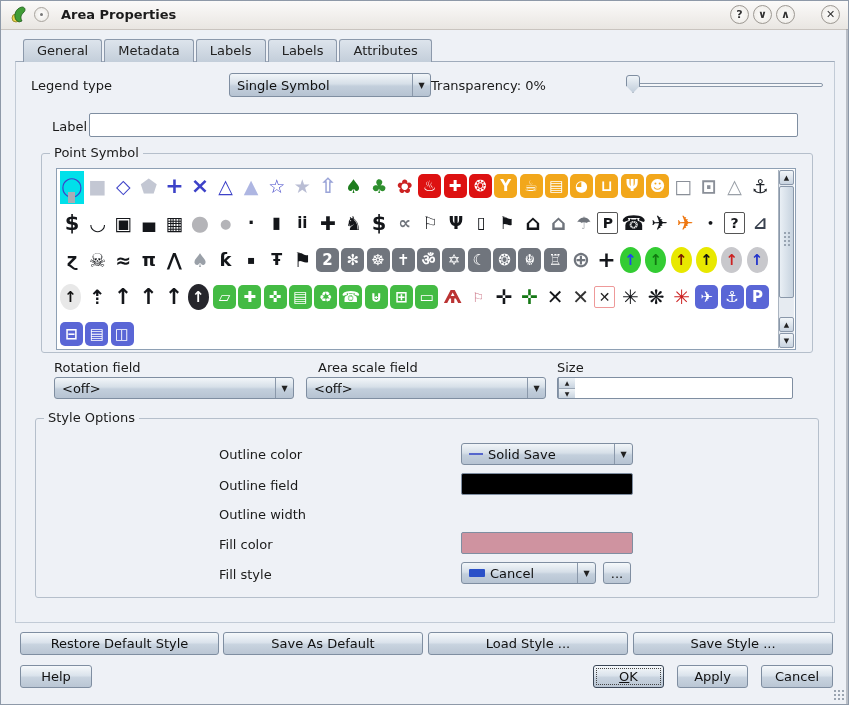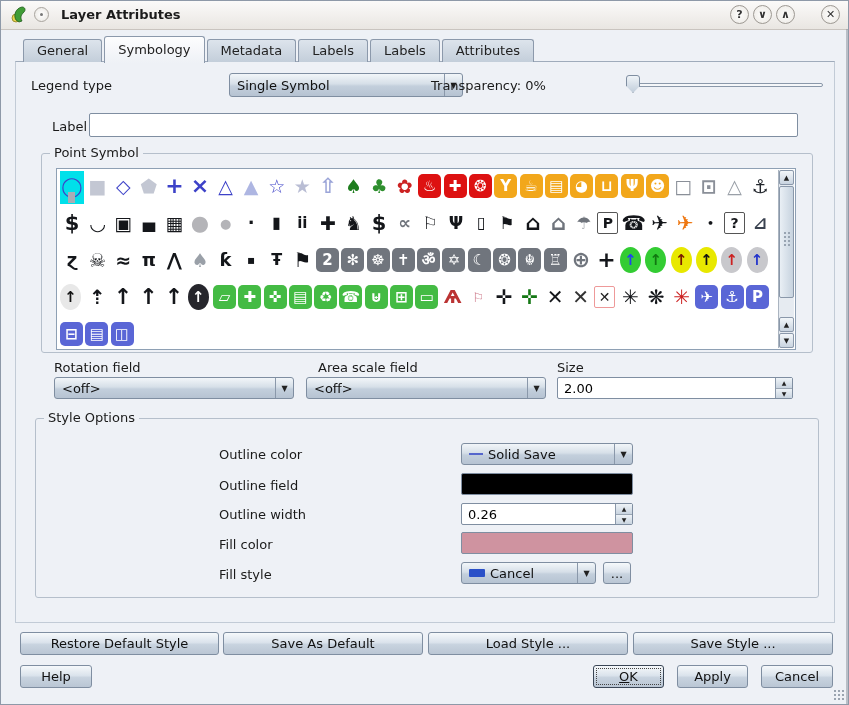--- a/index.html
+++ b/index.html
@@ -62,40 +62,39 @@
 <div id="win">
 
   <div id="titlebar">
     <svg id="qgis-icon" viewBox="0 0 19 19">
       <circle cx="6" cy="13" r="4" fill="#e8d44f" stroke="#8a7c1e" stroke-width="0.8"></circle>
       <path d="M6 15 C3 10 6 3 12 2 C15 2 16 5 14 7 C11 10 10 12 12 16 L9 17 Z" fill="#3f9c35" stroke="#1e5c1a" stroke-width="0.8"></path>
     </svg>
     <div id="pin-btn">
         <i></i>
       </div>
-    <div id="win-title">Layer Attributes</div>
+    <div id="win-title">Area Properties</div>
     <div id="tb-buttons"></div>
   <div class="tb-btn" style="left: 729px;">?</div>
       <div class="tb-btn" style="left: 752px;">∨</div>
       <div class="tb-btn" style="left: 775px;">∧</div>
       <div class="tb-btn" style="left: 820px;">✕</div>
     </div>
 
   <div id="tabbar">
       <div class="tab">General</div>
-      <div class="tab active">Symbology</div>
       <div class="tab">Metadata</div>
       <div class="tab">Labels</div>
       <div class="tab">Labels</div>
       <div class="tab">Attributes</div>
     </div>
   <div id="pane"></div>
 
   <div class="lbl" style="left:30px;top:77px;">Legend type</div>
-  <div class="dd" style="left:228px;top:72px;width:234px;height:24px;">
+  <div class="dd" style="left:228px;top:72px;width:202px;height:24px;">
     <div class="dd-text">
         <span>Single Symbol</span>
       </div>
     <div class="dd-arrow">▼</div>
   </div>
   <div class="lbl" style="left:430px;top:77px;">Transparency: 0%</div>
   <div id="tr-track"></div>
   <div id="tr-handle"></div>
 
   <div class="lbl" style="left:51px;top:118px;">Label</div>
@@ -482,48 +481,40 @@
   </div>
   <div class="lbl" style="left:317px;top:359px;">Area scale field</div>
   <div class="dd" style="left:305px;top:376px;width:240px;height:22px;">
     <div class="dd-text">
         <span>&lt;off&gt;</span>
       </div>
     <div class="dd-arrow">▼</div>
   </div>
   <div class="lbl" style="left:556px;top:359px;">Size</div>
   <div class="spin" style="left:556px;top:376px;width:236px;height:22px;">
-    <div class="sp-val">2.00</div>
     <div class="sp-btns">
         <div>▲</div>
         <div>▼</div>
       </div>
   </div>
 
   <div class="groupbox" style="left:34px;top:417px;width:784px;height:180px;">
     <div class="gb-title">Style Options</div>
   </div>
   <div class="lbl" style="left:218px;top:446px;">Outline color</div>
   <div class="dd" style="left:460px;top:442px;width:172px;height:22px;">
     <div class="dd-text">
       <span style="display: inline-block; width: 14px; height: 2px; background: rgb(85, 102, 204);"></span>
       <span>Solid Save</span>
     </div>
     <div class="dd-arrow">▼</div>
   </div>
   <div class="lbl" style="left:218px;top:477px;">Outline field</div>
   <div class="swatch" style="left: 460px; top: 472px; width: 172px; height: 22px; background: rgb(0, 0, 0);"></div>
   <div class="lbl" style="left:218px;top:506px;">Outline width</div>
-  <div class="spin" style="left:460px;top:502px;width:172px;height:22px;">
-    <div class="sp-val">0.26</div>
-    <div class="sp-btns">
-        <div>▲</div>
-        <div>▼</div>
-      </div>
-  </div>
   <div class="lbl" style="left:218px;top:536px;">Fill color</div>
   <div class="swatch" style="left: 460px; top: 531px; width: 172px; height: 22px; background: rgb(207, 147, 160);"></div>
   <div class="lbl" style="left:218px;top:566px;">Fill style</div>
   <div class="dd" style="left:460px;top:561px;width:135px;height:22px;">
     <div class="dd-text">
       <span style="display: inline-block; width: 16px; height: 8px; border-radius: 1px; background: rgb(42, 80, 200);"></span>
       <span>Cancel</span>
     </div>
     <div class="dd-arrow">▼</div>
   </div>

